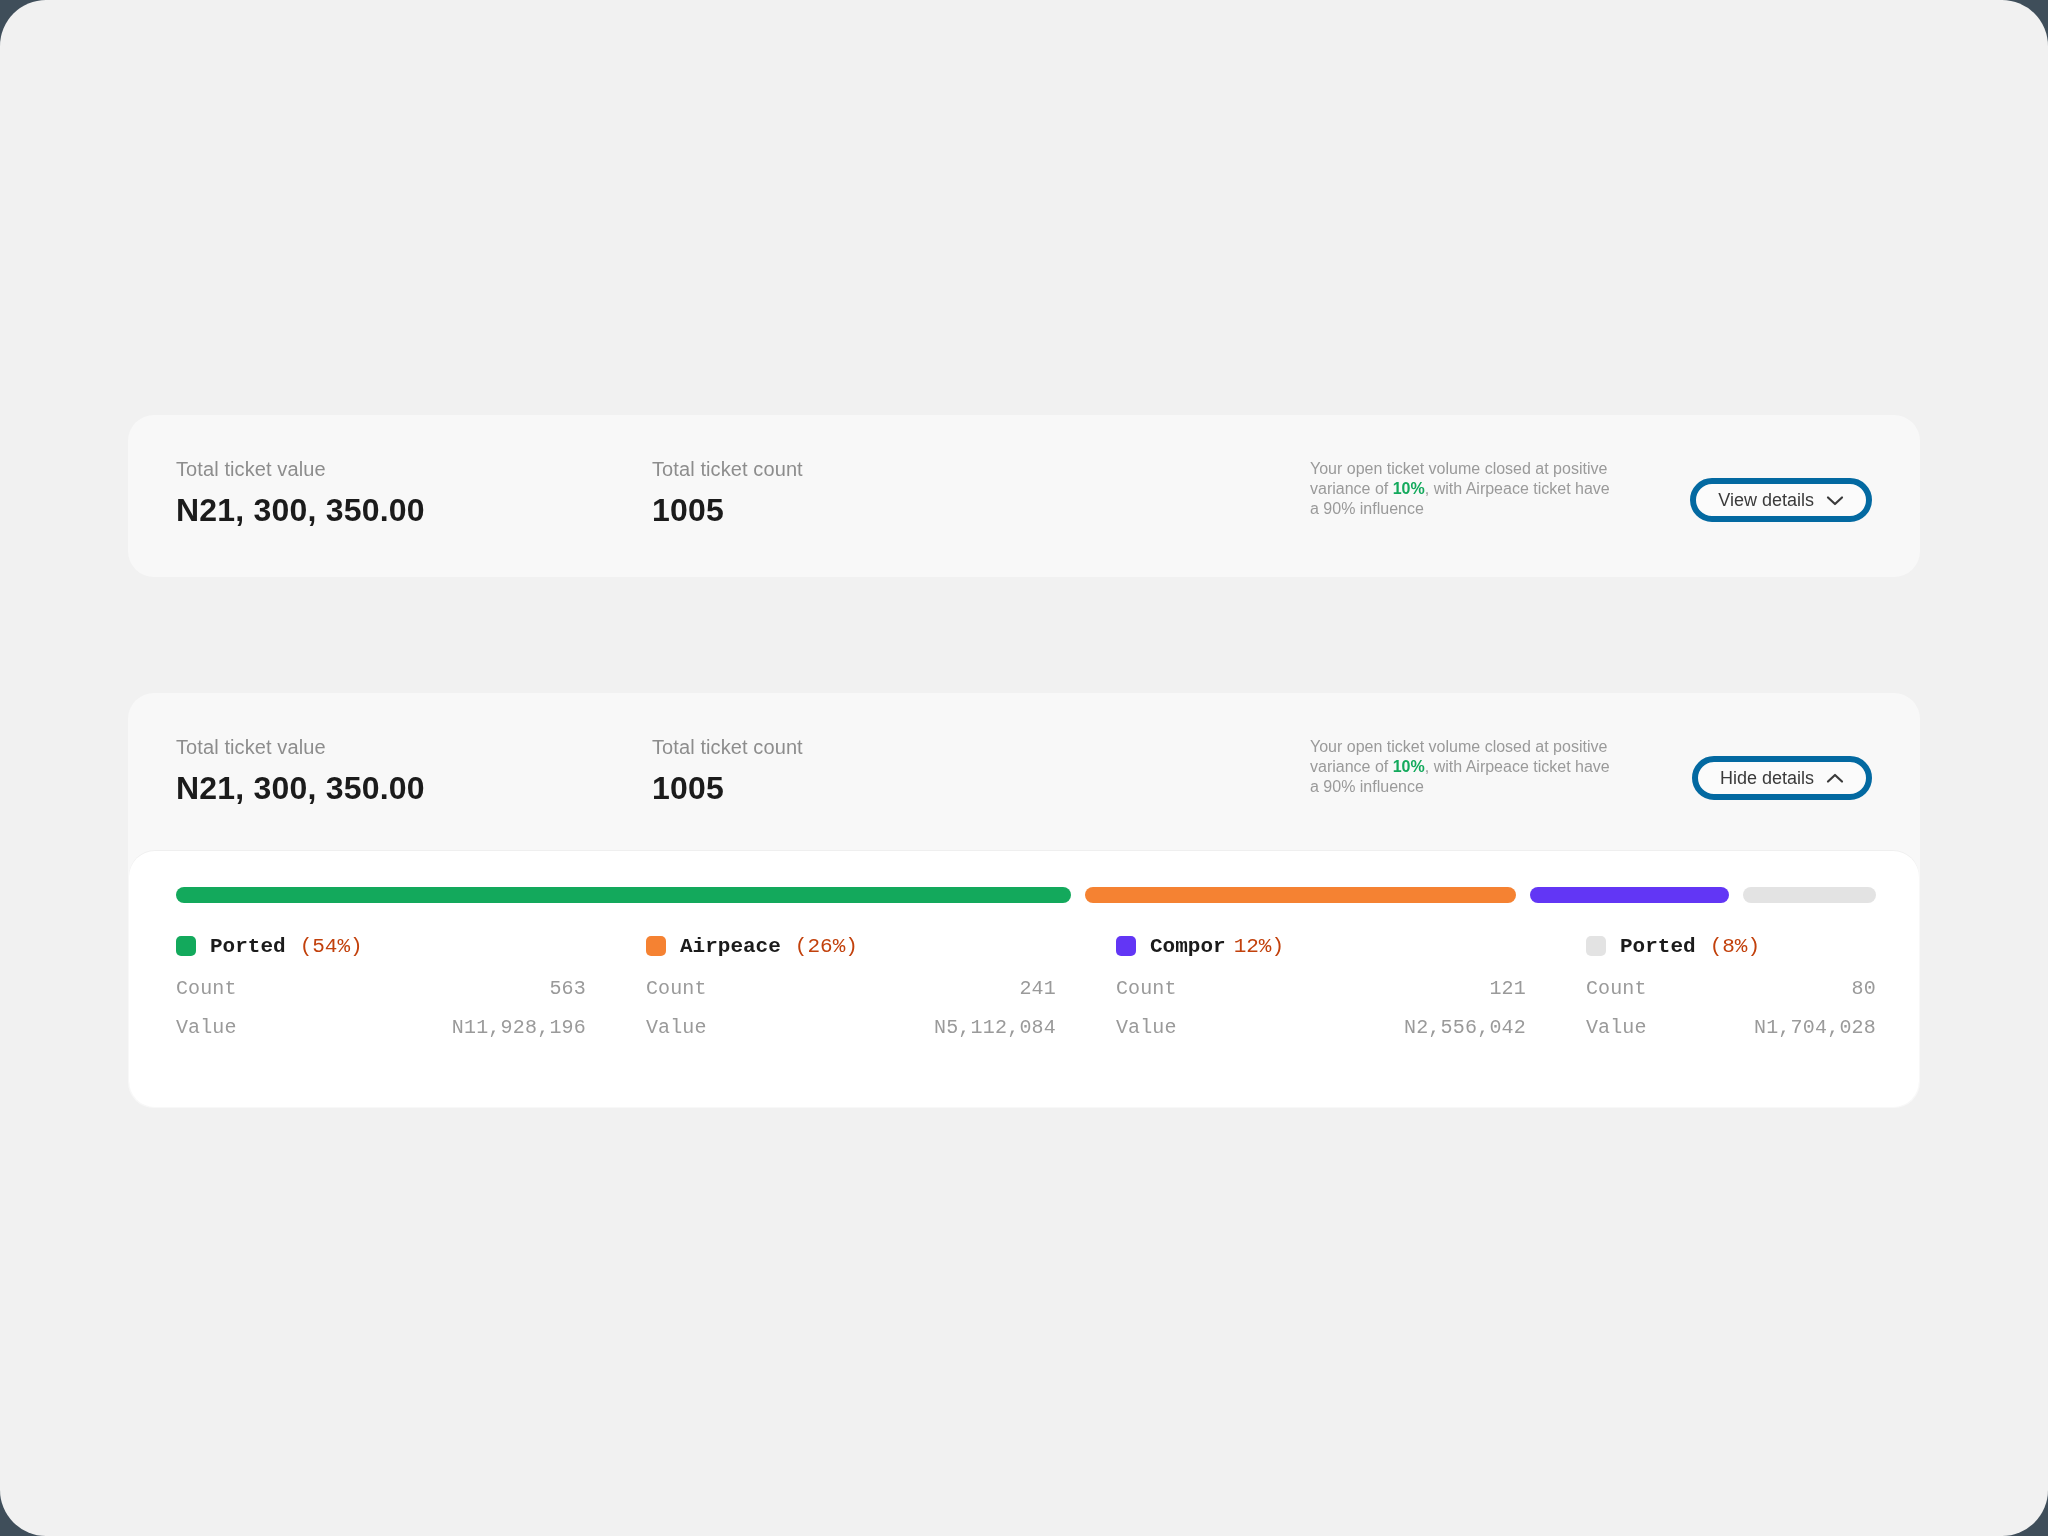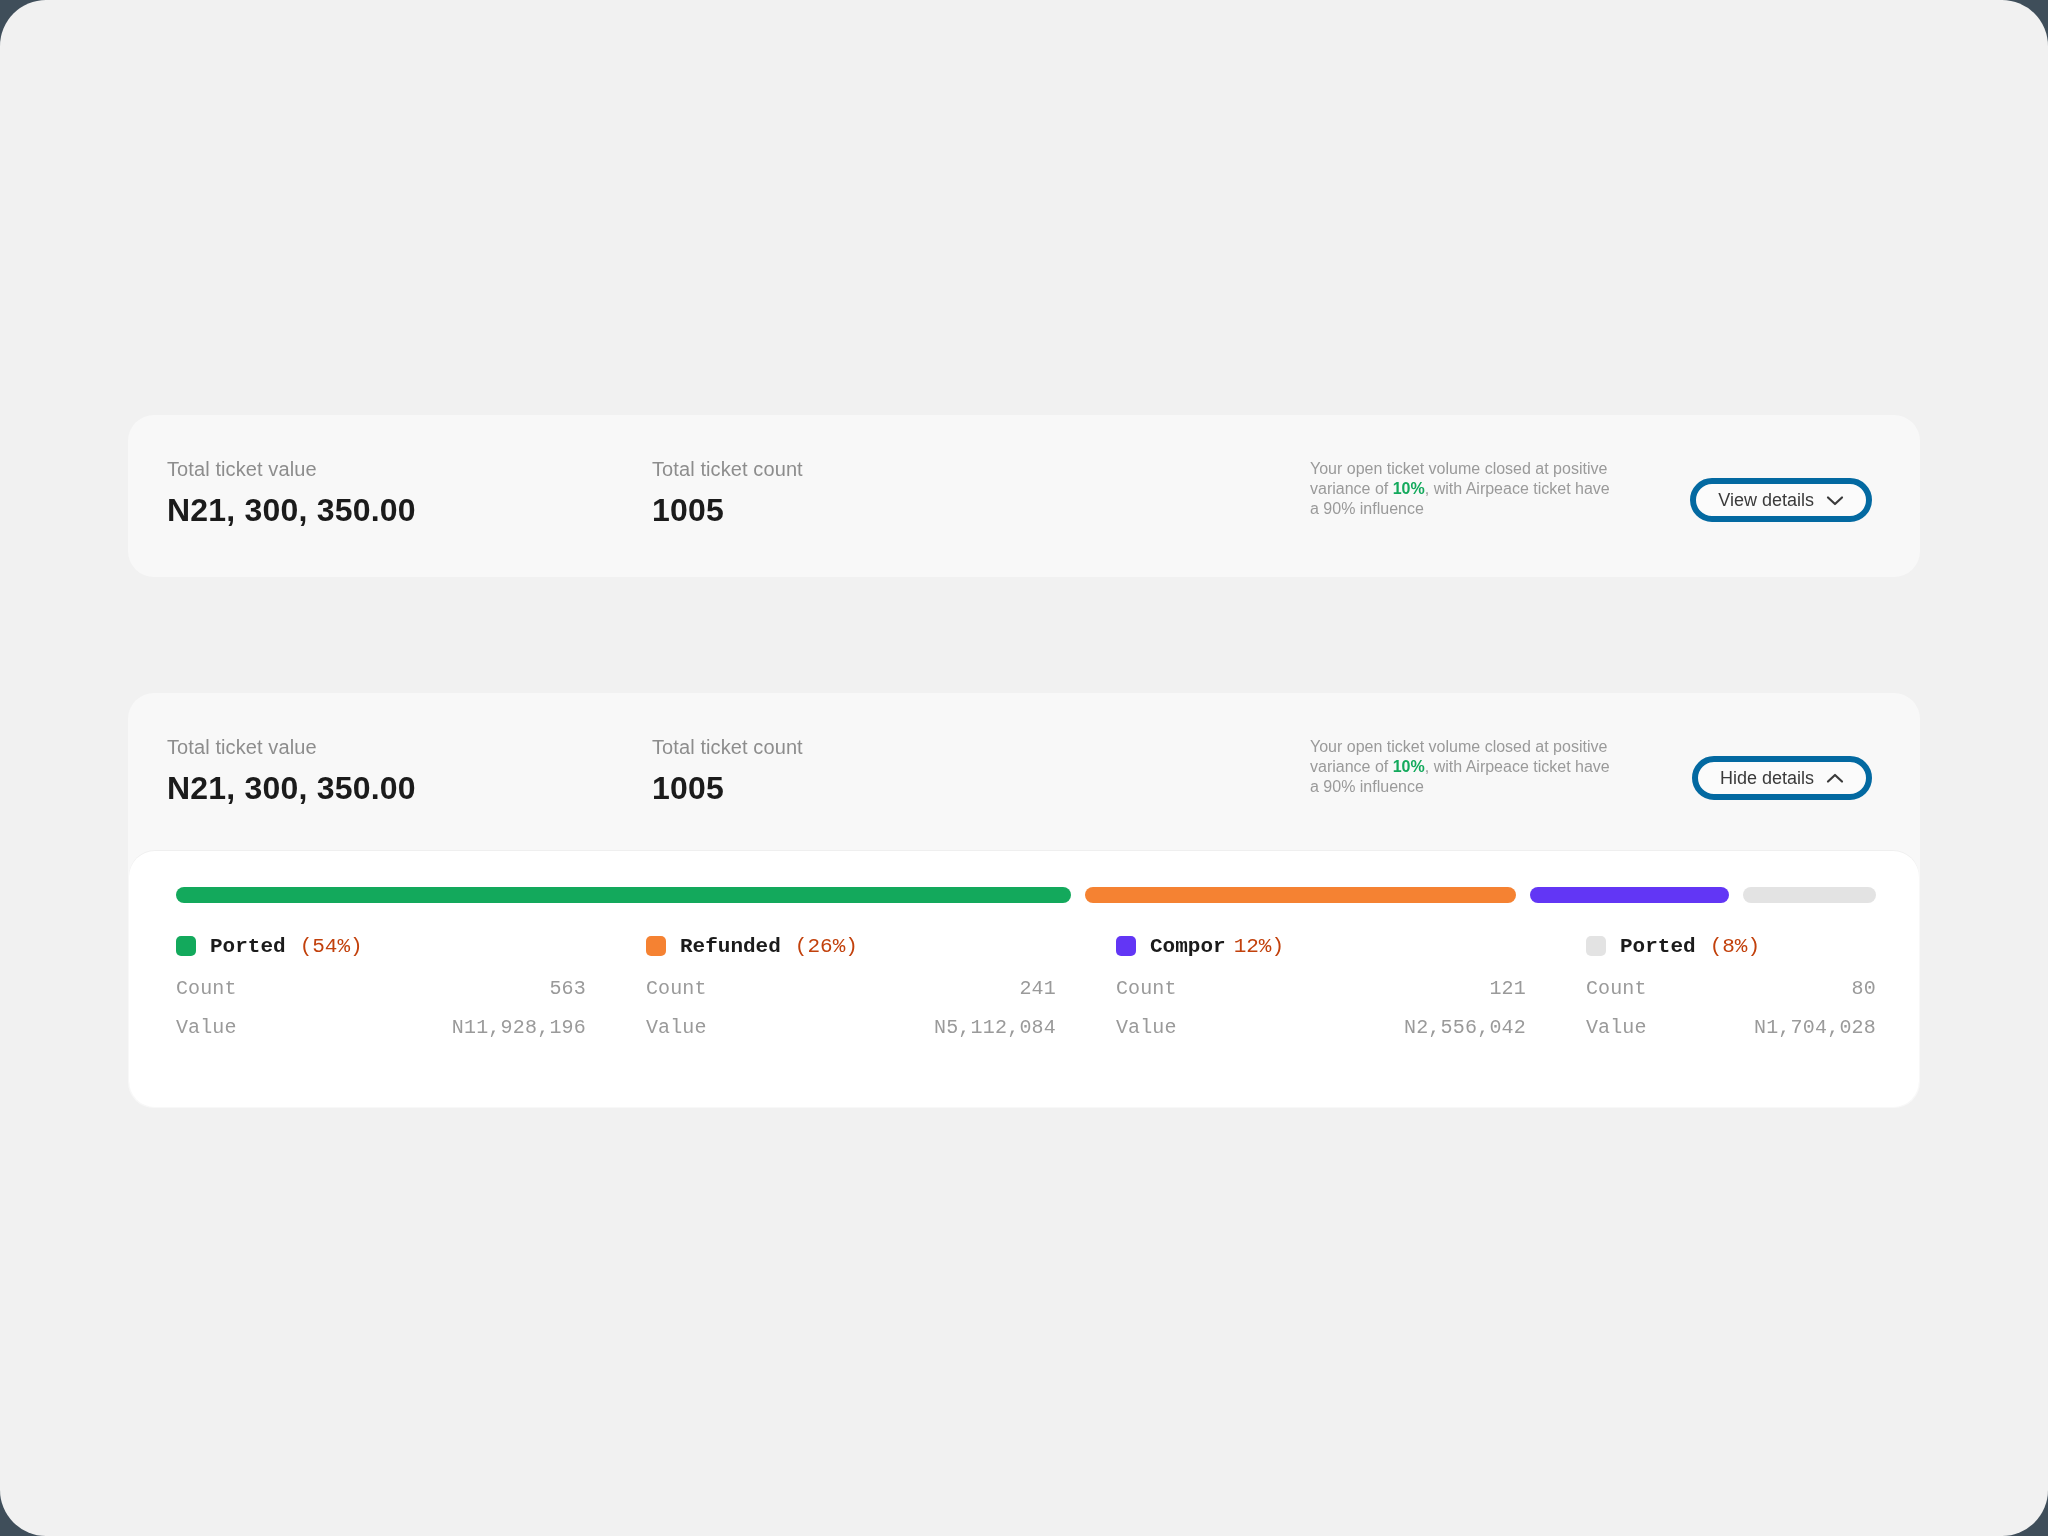--- a/index.html
+++ b/index.html
@@ -52,21 +52,21 @@
   .card-header {
     position: relative;
     height: 162px;
     width: 100%;
   }
 
   .stat {
     position: absolute;
     top: 42px;
   }
-  .stat.value-stat { left: 39px; }
+  .stat.value-stat { left: 48px; }
   .stat.count-stat { left: 524px; }
 
   .stat-label {
     font-size: 20px;
     color: #8d8d8d;
     letter-spacing: .1px;
     line-height: 24px;
   }
 
   .stat-value {
@@ -262,21 +262,21 @@
               <span class="v">563</span>
             </div>
             <div class="kv">
               <span class="k">Value</span>
               <span class="v">N11,928,196</span>
             </div>
           </div>
           <div class="legend-col">
             <div class="legend-head">
               <span class="swatch" style="background: rgb(245, 130, 50);"></span>
-              <span class="legend-name">Refunded</span>
+              <span class="legend-name">Airpeace</span>
               <span class="legend-pct">(26%)</span>
             </div>
             <div class="kv">
               <span class="k">Count</span>
               <span class="v">241</span>
             </div>
             <div class="kv">
               <span class="k">Value</span>
               <span class="v">N5,112,084</span>
             </div>

